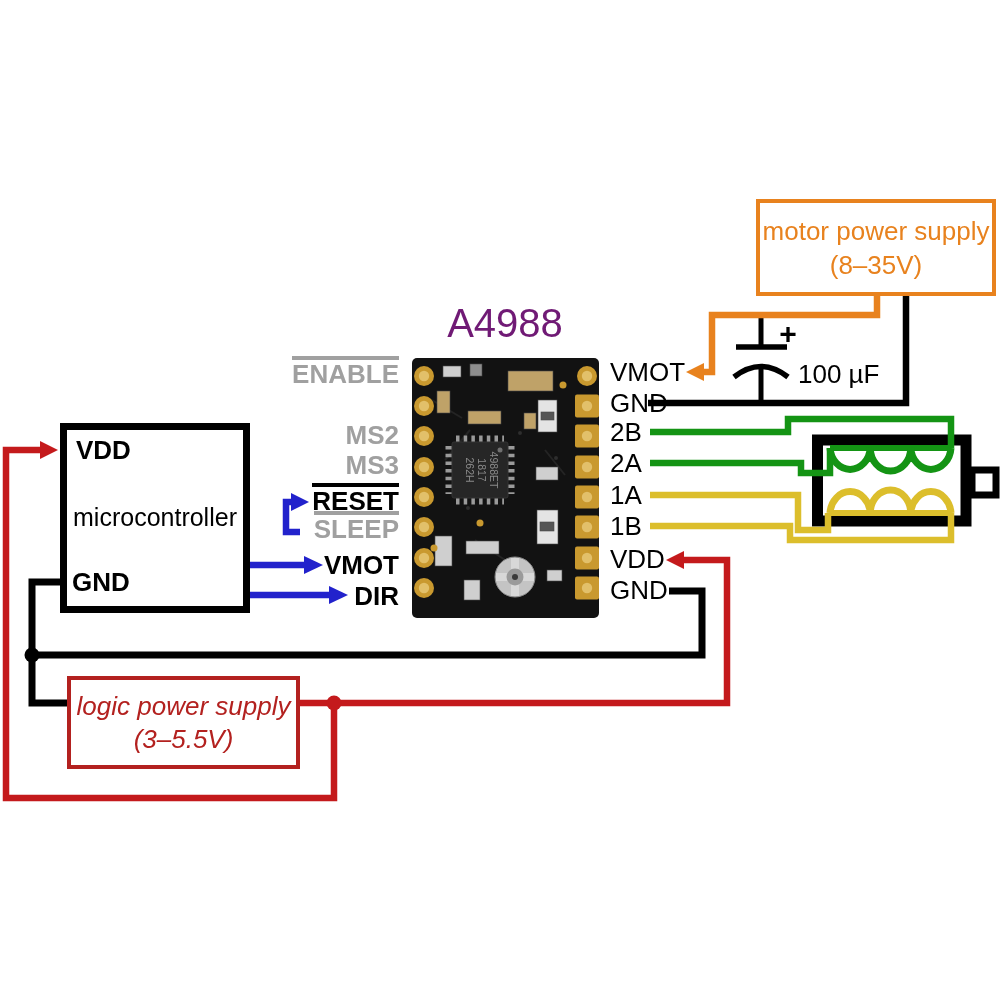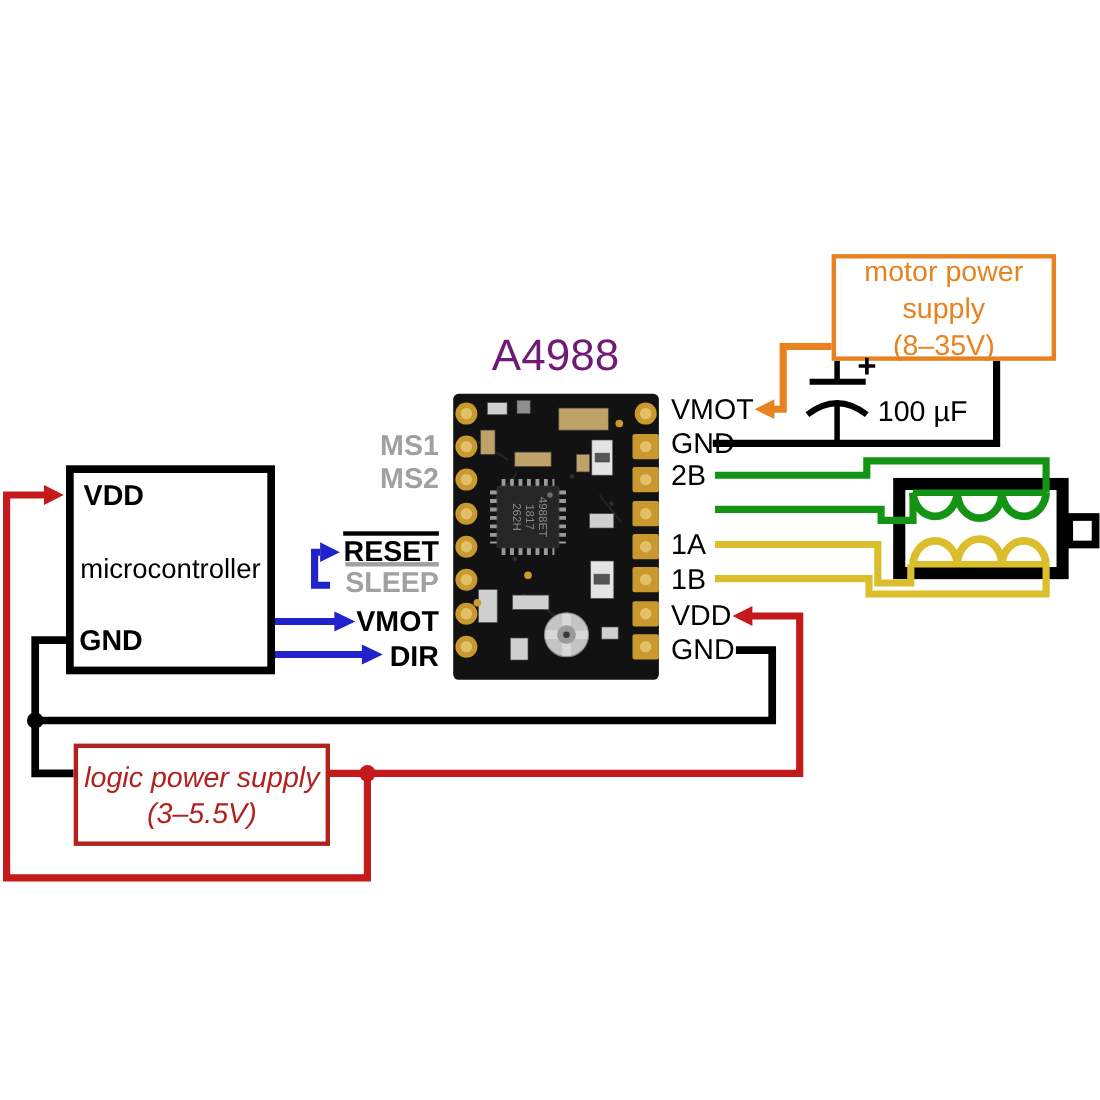--- a/index.html
+++ b/index.html
@@ -8,21 +8,21 @@
   .txt{position:absolute;z-index:3;white-space:nowrap;}
   .title{left:410px;top:301px;width:190px;text-align:center;font-size:40px;color:#701a75;}
   .pinL{left:0;width:399px;text-align:right;height:34px;line-height:34px;font-weight:bold;font-size:26px;color:#000;}
   .pinR{left:610px;width:220px;text-align:left;height:34px;line-height:34px;font-weight:normal;font-size:26px;color:#000;}
   .muted{color:#A0A0A0;}
   .ol{display:inline-block;border-top:4px solid currentColor;padding-top:1px;line-height:1.05;}
   .capval{left:798px;top:359px;font-size:26px;color:#000;text-align:center;}
   .plus{left:772px;top:317px;width:32px;text-align:center;font-size:30px;font-weight:bold;color:#000;}
   .supplybox{position:absolute;z-index:2;box-sizing:border-box;background:#fff;display:flex;
              flex-direction:column;align-items:center;justify-content:center;text-align:center;}
-  .motorbox{left:756px;top:199px;width:204px;height:97px;border:4px solid #E8821E;color:#E8821E;margin-top:32px;}
+  .motorbox{left:756px;top:199px;width:240px;height:97px;border:4px solid #E8821E;color:#E8821E;}
   .motorbox .l{font-size:26px;line-height:34px;}
   .logicbox{left:67px;top:676px;width:233px;height:93px;border:4px solid #B3211F;color:#B3211F;}
   .logicbox .l{font-size:26px;line-height:33px;font-style:italic;}
   .mcu{position:absolute;z-index:2;left:60px;top:423px;width:190px;height:190px;box-sizing:border-box;
        border:7px solid #000;background:#fff;}
   .mcu .vdd{position:absolute;left:9px;top:5px;font-size:26px;font-weight:bold;line-height:30px;color:#000;}
   .mcu .gnd{position:absolute;left:5px;top:137px;font-size:26px;font-weight:bold;line-height:30px;color:#000;}
   .mcu .name{position:absolute;left:0;right:0;top:72px;text-align:center;font-size:25px;line-height:30px;color:#000;}
   svg{position:absolute;left:0;top:0;z-index:1;}
 </style>
@@ -207,30 +207,32 @@
     <g stroke="#DCBE2C" fill="none">
       <path d="M650 495 H798 V530 H828 V513" stroke-width="6.5"></path>
       <path d="M650 526 H790 V540 H951 V513" stroke-width="6.5"></path>
       <path d="M830 513 H951" stroke-width="6"></path>
       <path d="M830 513 A20.2 23 0 0 1 870.3 513 A20.2 23 0 0 1 910.7 513 A20.2 23 0 0 1 951 513" stroke-width="7"></path>
     </g>
   </svg>
 
   <div class="txt title">A4988</div>
 
-  <div class="txt pinL muted" style="top:388px">MS1</div>
+  <div class="txt pinL muted" style="top:356px"><span class="ol">ENABLE</span></div>
   <div class="txt pinL muted" style="top:418px">MS2</div>
+  <div class="txt pinL muted" style="top:448px">MS3</div>
   <div class="txt pinL muted" style="top:511px"><span class="ol">SLEEP</span></div>
   <div class="txt pinL" style="top:483px"><span class="ol">RESET</span></div>
   <div class="txt pinL" style="top:548px">VMOT</div>
   <div class="txt pinL" style="top:579px">DIR</div>
 
   <div class="txt pinR" style="top:355px">VMOT</div>
   <div class="txt pinR" style="top:386px">GND</div>
   <div class="txt pinR" style="top:415px">2B</div>
+  <div class="txt pinR" style="top:446px">2A</div>
   <div class="txt pinR" style="top:478px">1A</div>
   <div class="txt pinR" style="top:509px">1B</div>
   <div class="txt pinR" style="top:542px">VDD</div>
   <div class="txt pinR" style="top:573px">GND</div>
 
   <div class="txt plus">+</div>
   <div class="txt capval">100 µF</div>
 
   <div class="supplybox motorbox">
     <div class="l">motor power supply</div>

